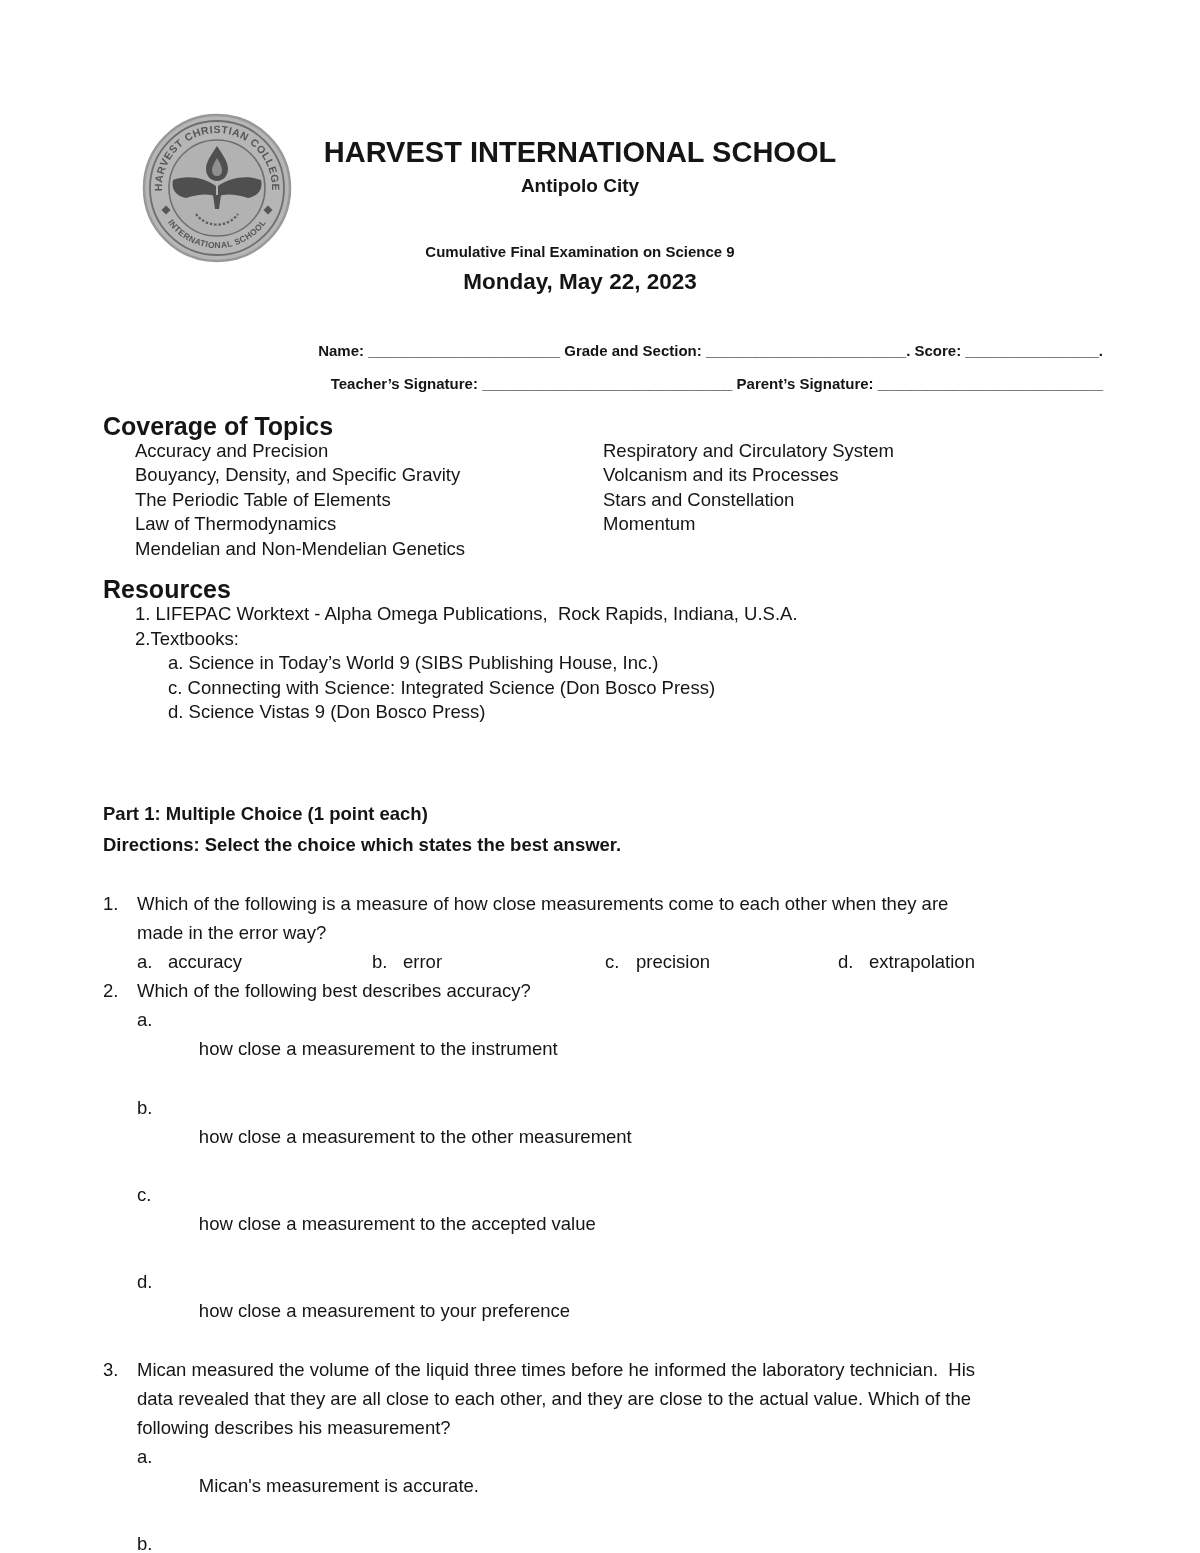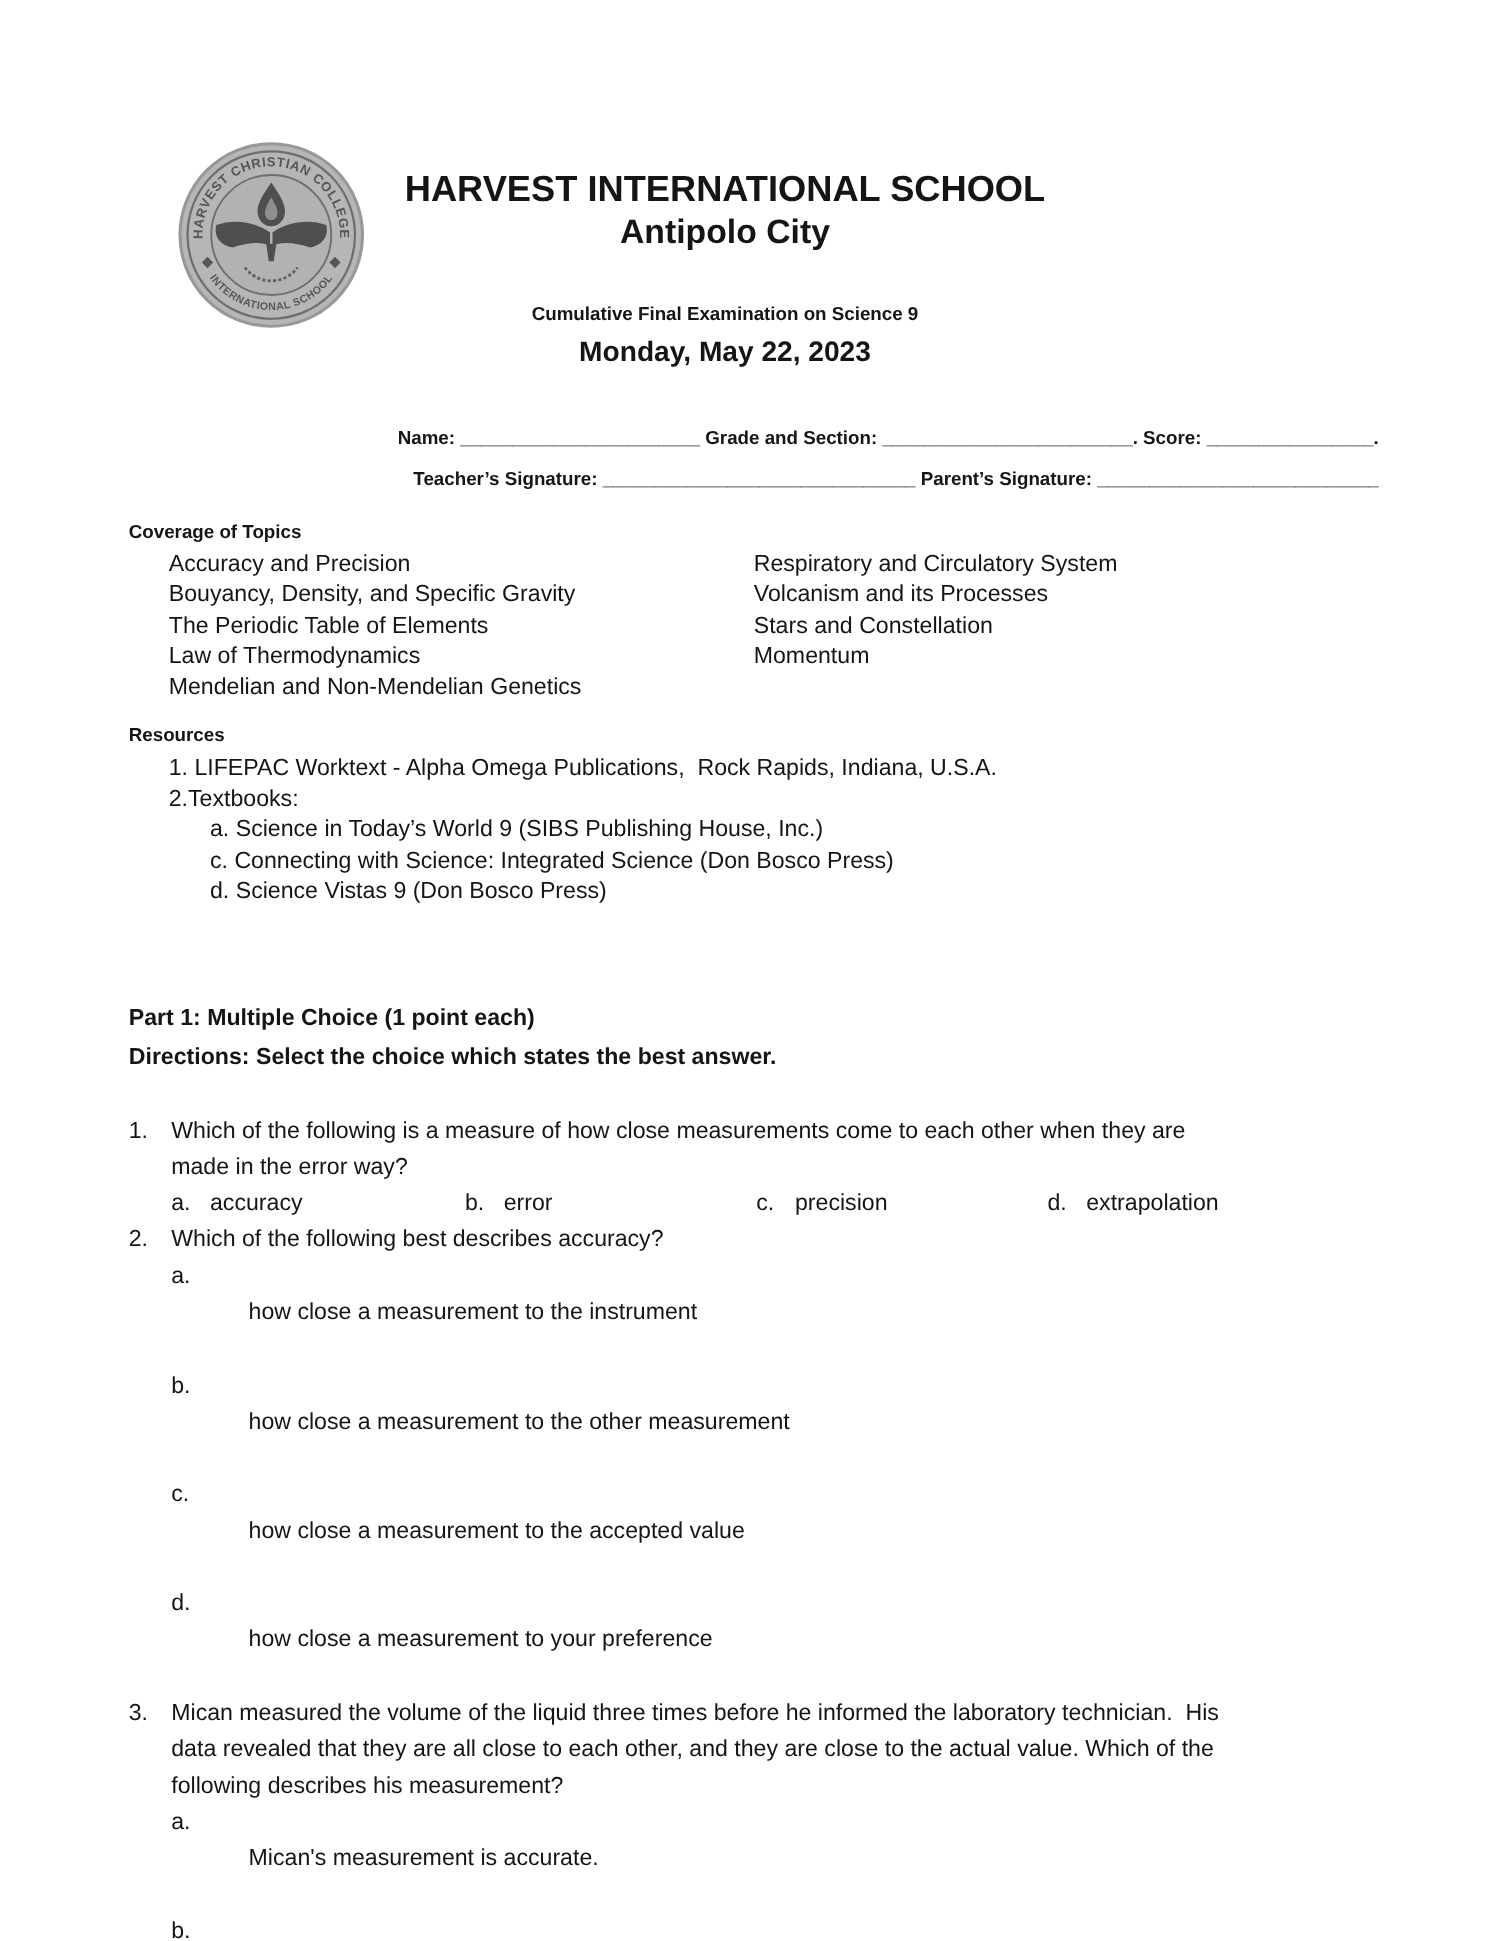--- a/index.html
+++ b/index.html
@@ -11,32 +11,32 @@
   }
   .page { position: relative; width: 1200px; height: 1553px; background: #fff; overflow: hidden; }
   .abs { position: absolute; }
 
   
   .logo { left: 140px; top: 112px; width: 154px; height: 152px; filter: blur(0.4px); }
 
   
   .header-block { left: 0; top: 134px; width: 1160px; text-align: center; font-weight: bold; }
   .school-name { font-size: 29px; line-height: 36px; }
-  .city        { font-size: 27px; line-height: 31px; }
+  .city        { font-size: 19px; line-height: 31px; }
   .header-gap  { height: 36px; }
   .exam-title  { font-size: 15px; line-height: 30px; }
   .exam-date   { font-size: 22.5px; line-height: 30px; }
 
   
   .fields { left: 103px; top: 334px; width: 1000px; font-weight: bold; font-size: 15px; line-height: 33px; text-align: right; }
   .fields .blank { letter-spacing: 0; }
 
   
   .coverage { left: 103px; top: 413px; width: 1000px; font-size: 18.5px; }
-  .sec-heading { font-weight: bold; font-size: 15px; line-height: 26px; }
+  .sec-heading { font-weight: bold; font-size: 25px; line-height: 26px; }
   .cov-wrap { position: relative; }
   .cov-list { margin-left: 32px; line-height: 24.4px; }
   .cov-right { position: absolute; left: 500px; top: 0; line-height: 24.4px; }
 
   
   .resources { left: 103px; top: 576px; width: 1000px; font-size: 18.5px; line-height: 24.5px; }
   .res-item { margin-left: 32px; white-space: pre-wrap; }
   .res-sub  { margin-left: 65px; white-space: pre-wrap; }
 
   

